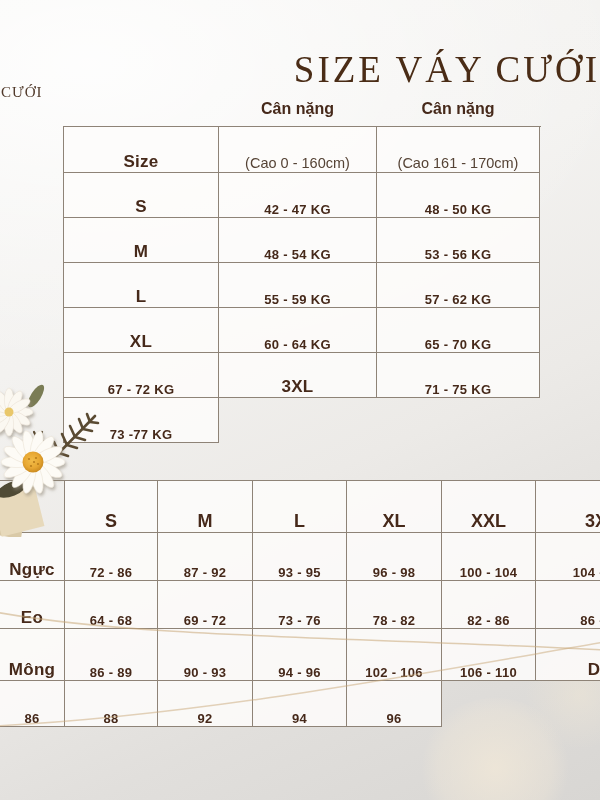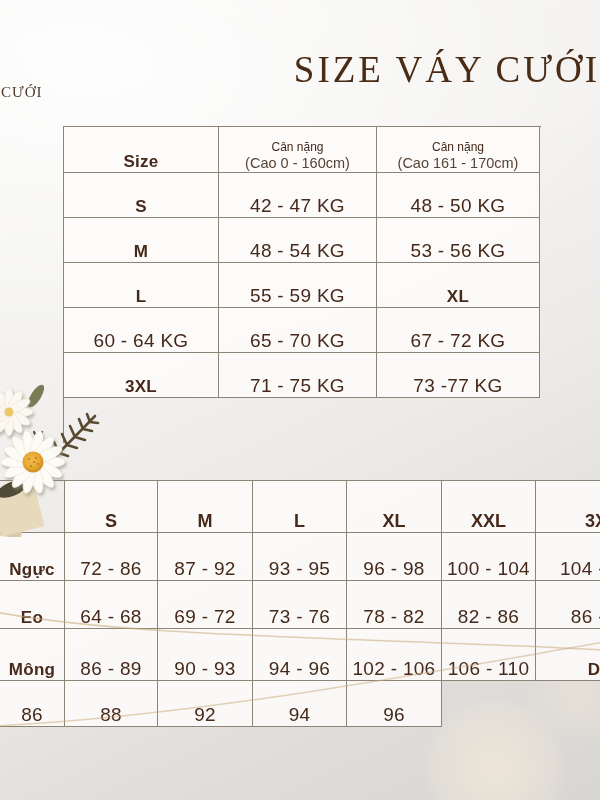--- a/index.html
+++ b/index.html
@@ -40,24 +40,24 @@
     grid-template-rows:46px repeat(6,45px);
     border-top:1px solid #8e8377;border-left:1px solid #8e8377;
   }
   #mtable{
     left:0;top:480px;width:668px;
     grid-template-columns:65px 93px 95px 94px 95px 94px 132px;
     grid-template-rows:52px 48px 48px 52px 46px;
     border-top:1px solid #8e8377;
   }
   #mtable .cell.first{background:transparent;}
-  .hline1{font-weight:normal;font-size:12px;line-height:1.25;}
-  .hline2{font-weight:normal;font-size:14.5px;line-height:1.2;color:#554335;}
+  .hline1{font-weight:bold;font-size:16px;line-height:1.25;}
+  .hline2{font-weight:normal;font-size:14.5px;line-height:1.2;color:#554335;margin-top:36px;}
   .bold-cell{font-weight:bold;font-size:17px;letter-spacing:0.3px;}
-  .val-cell{font-weight:normal;font-size:19px;letter-spacing:0.3px;}
+  .val-cell{font-weight:bold;font-size:13px;letter-spacing:0.3px;}
   .col-head{font-weight:bold;font-size:18px;}
 
   .flowers{position:absolute;left:-6px;top:372px;z-index:3;pointer-events:none;}
   .threads{position:absolute;left:0;top:0;z-index:4;pointer-events:none;}
 </style>
 </head>
 <body>
 
 <div class="stage">
 
@@ -95,20 +95,23 @@
         <div>48 - 54 KG</div>
       </div>
       <div class="cell val-cell">
         <div>53 - 56 KG</div>
       </div>
       <div class="cell bold-cell">
         <div>L</div>
       </div>
       <div class="cell val-cell">
         <div>55 - 59 KG</div>
+      </div>
+      <div class="cell val-cell">
+        <div>57 - 62 KG</div>
       </div>
       <div class="cell bold-cell">
         <div>XL</div>
       </div>
       <div class="cell val-cell">
         <div>60 - 64 KG</div>
       </div>
       <div class="cell val-cell">
         <div>65 - 70 KG</div>
       </div>

